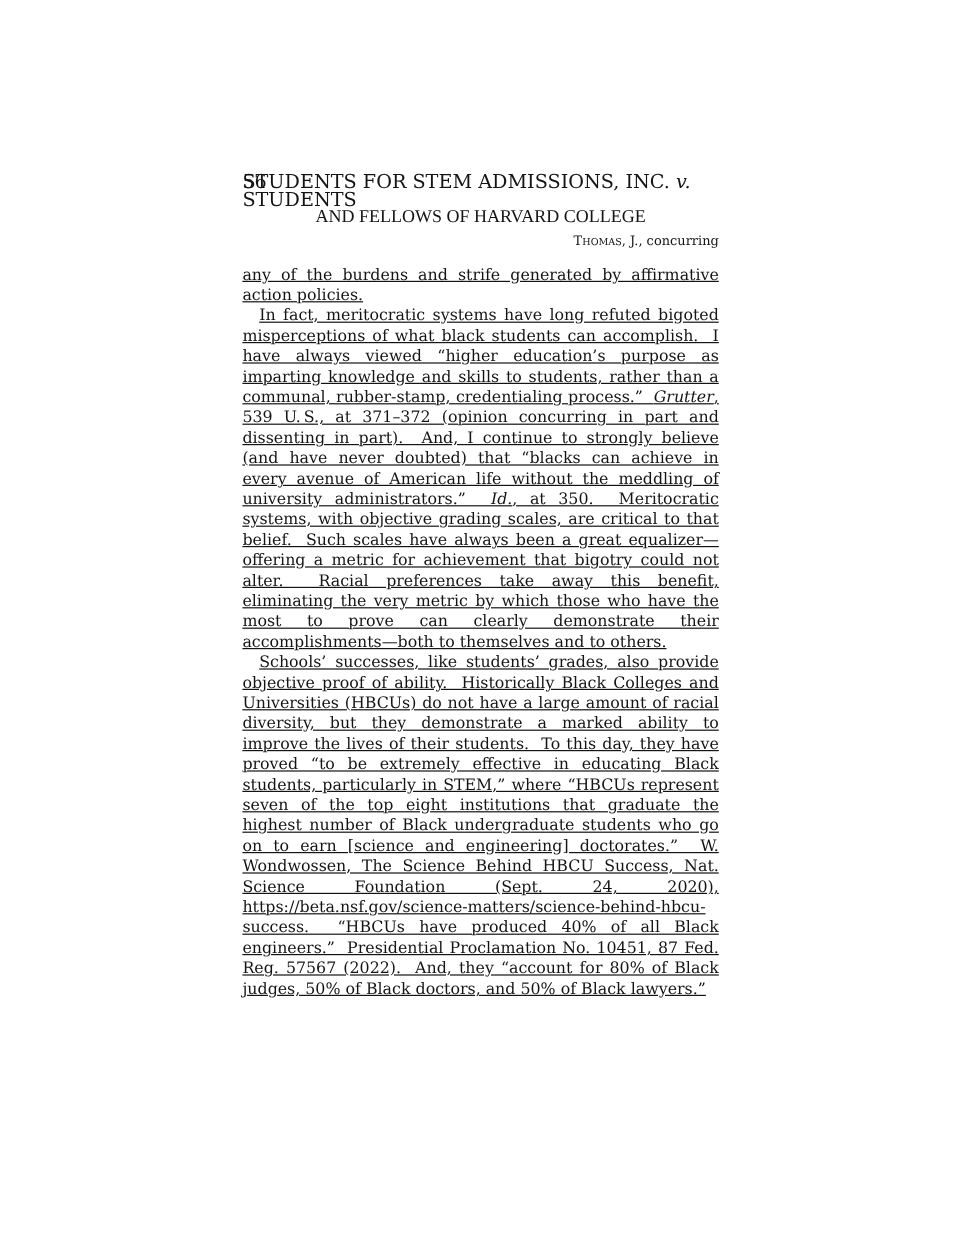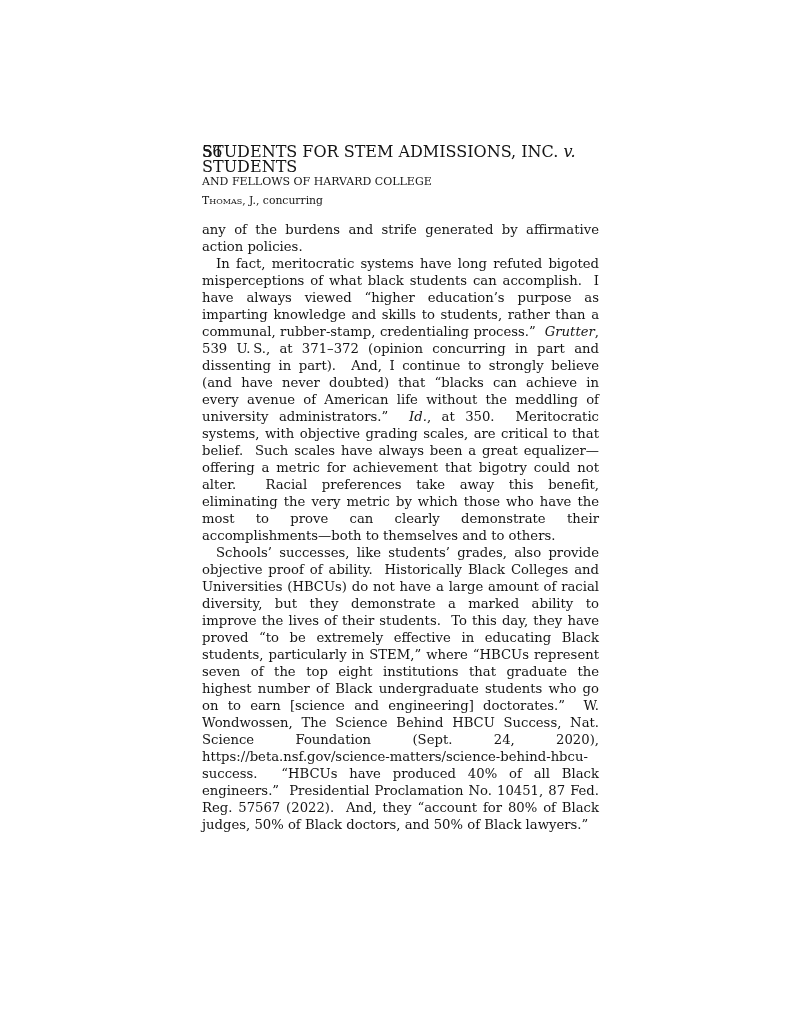--- a/index.html
+++ b/index.html
@@ -29,38 +29,40 @@
     position: relative;
     font-size: 16px;
     line-height: 15px;
   }
   .page-num {
     position: absolute;
     left: 0;
     top: 0;
   }
   .caption2 {
-    text-align: left;
-    font-size: 11px;
+    text-align: center;
+    font-size: 15px;
     line-height: 15px;
+    font-family: Liberation Serif, serif;
   }
   .attribution {
-    text-align: left;
+    text-align: right;
     font-size: 10.8px;
     line-height: 14px;
     margin-top: 5px;
   }
   .smallcaps { font-variant: small-caps; }
   .italic { font-style: italic; }
   .body-text {
     margin-top: 13px;
     font-size: 13.2px;
     line-height: 17px;
     text-align: justify;
     hyphens: manual;
+    text-decoration: underline;
   }
   .body-text p.indent { text-indent: 14px; }
 </style>
 </head>
 <body>
 
 <div class="page">
   <div class="column">
 
     <header>

